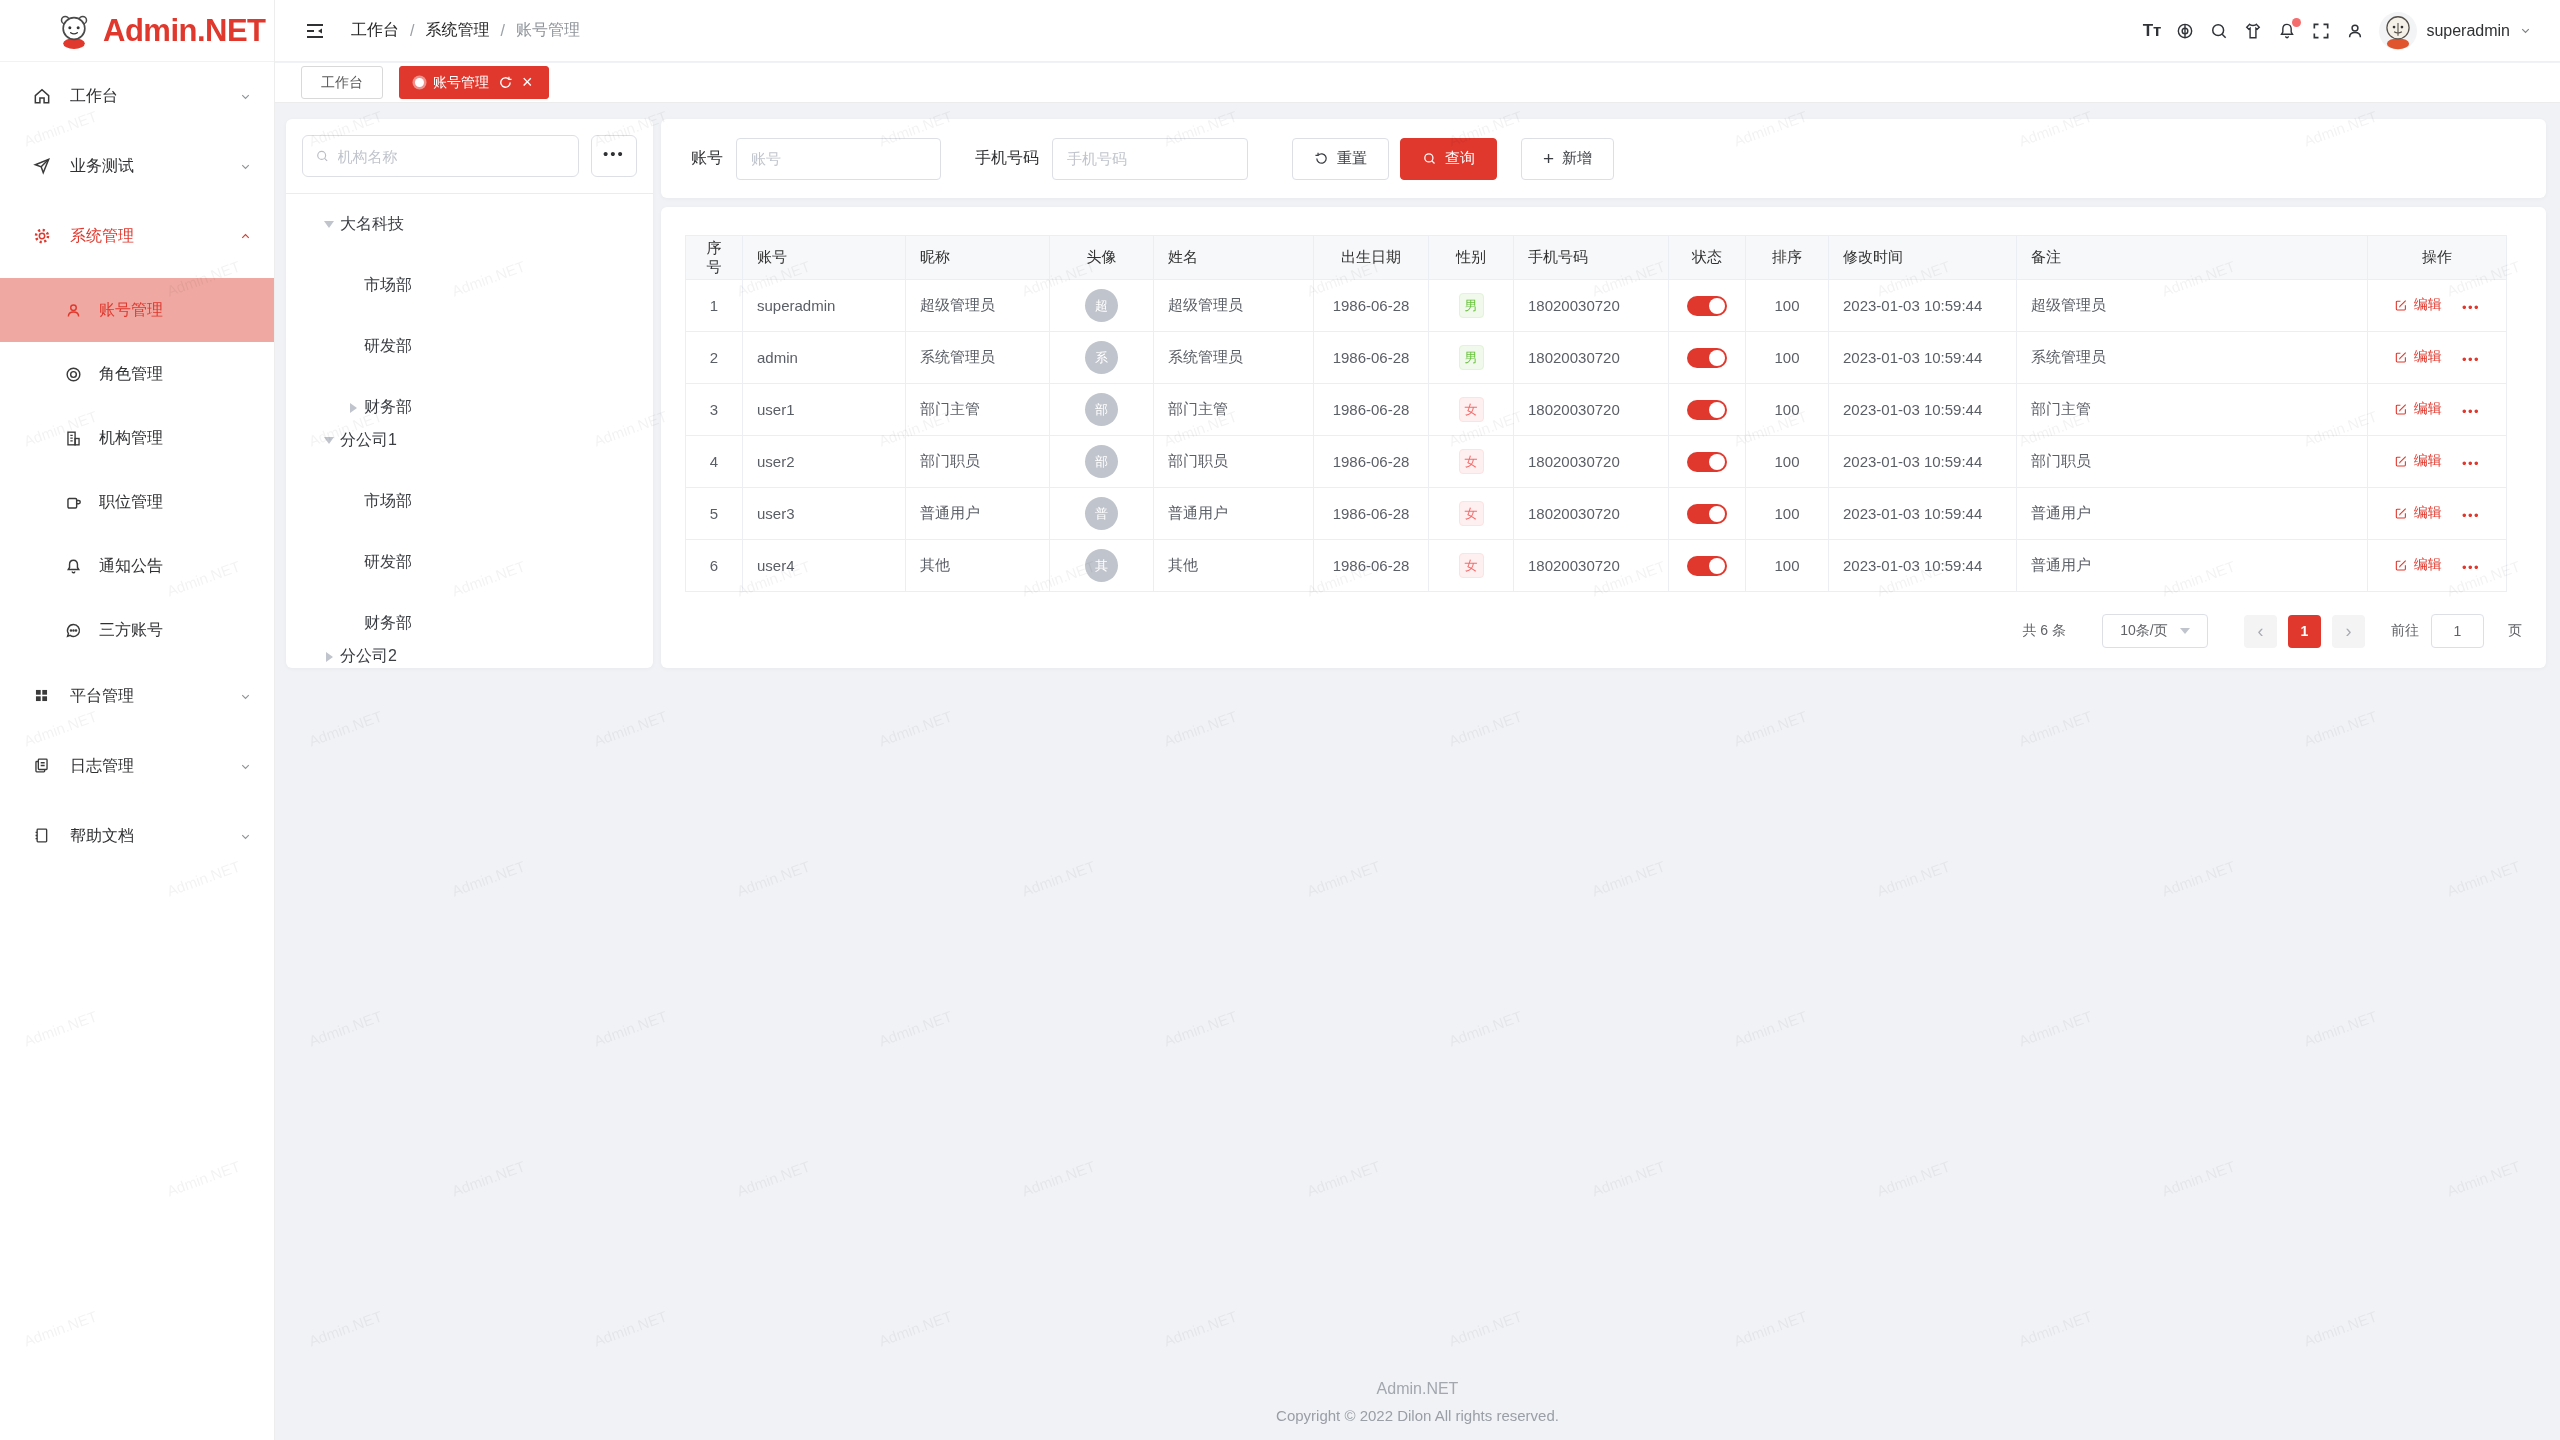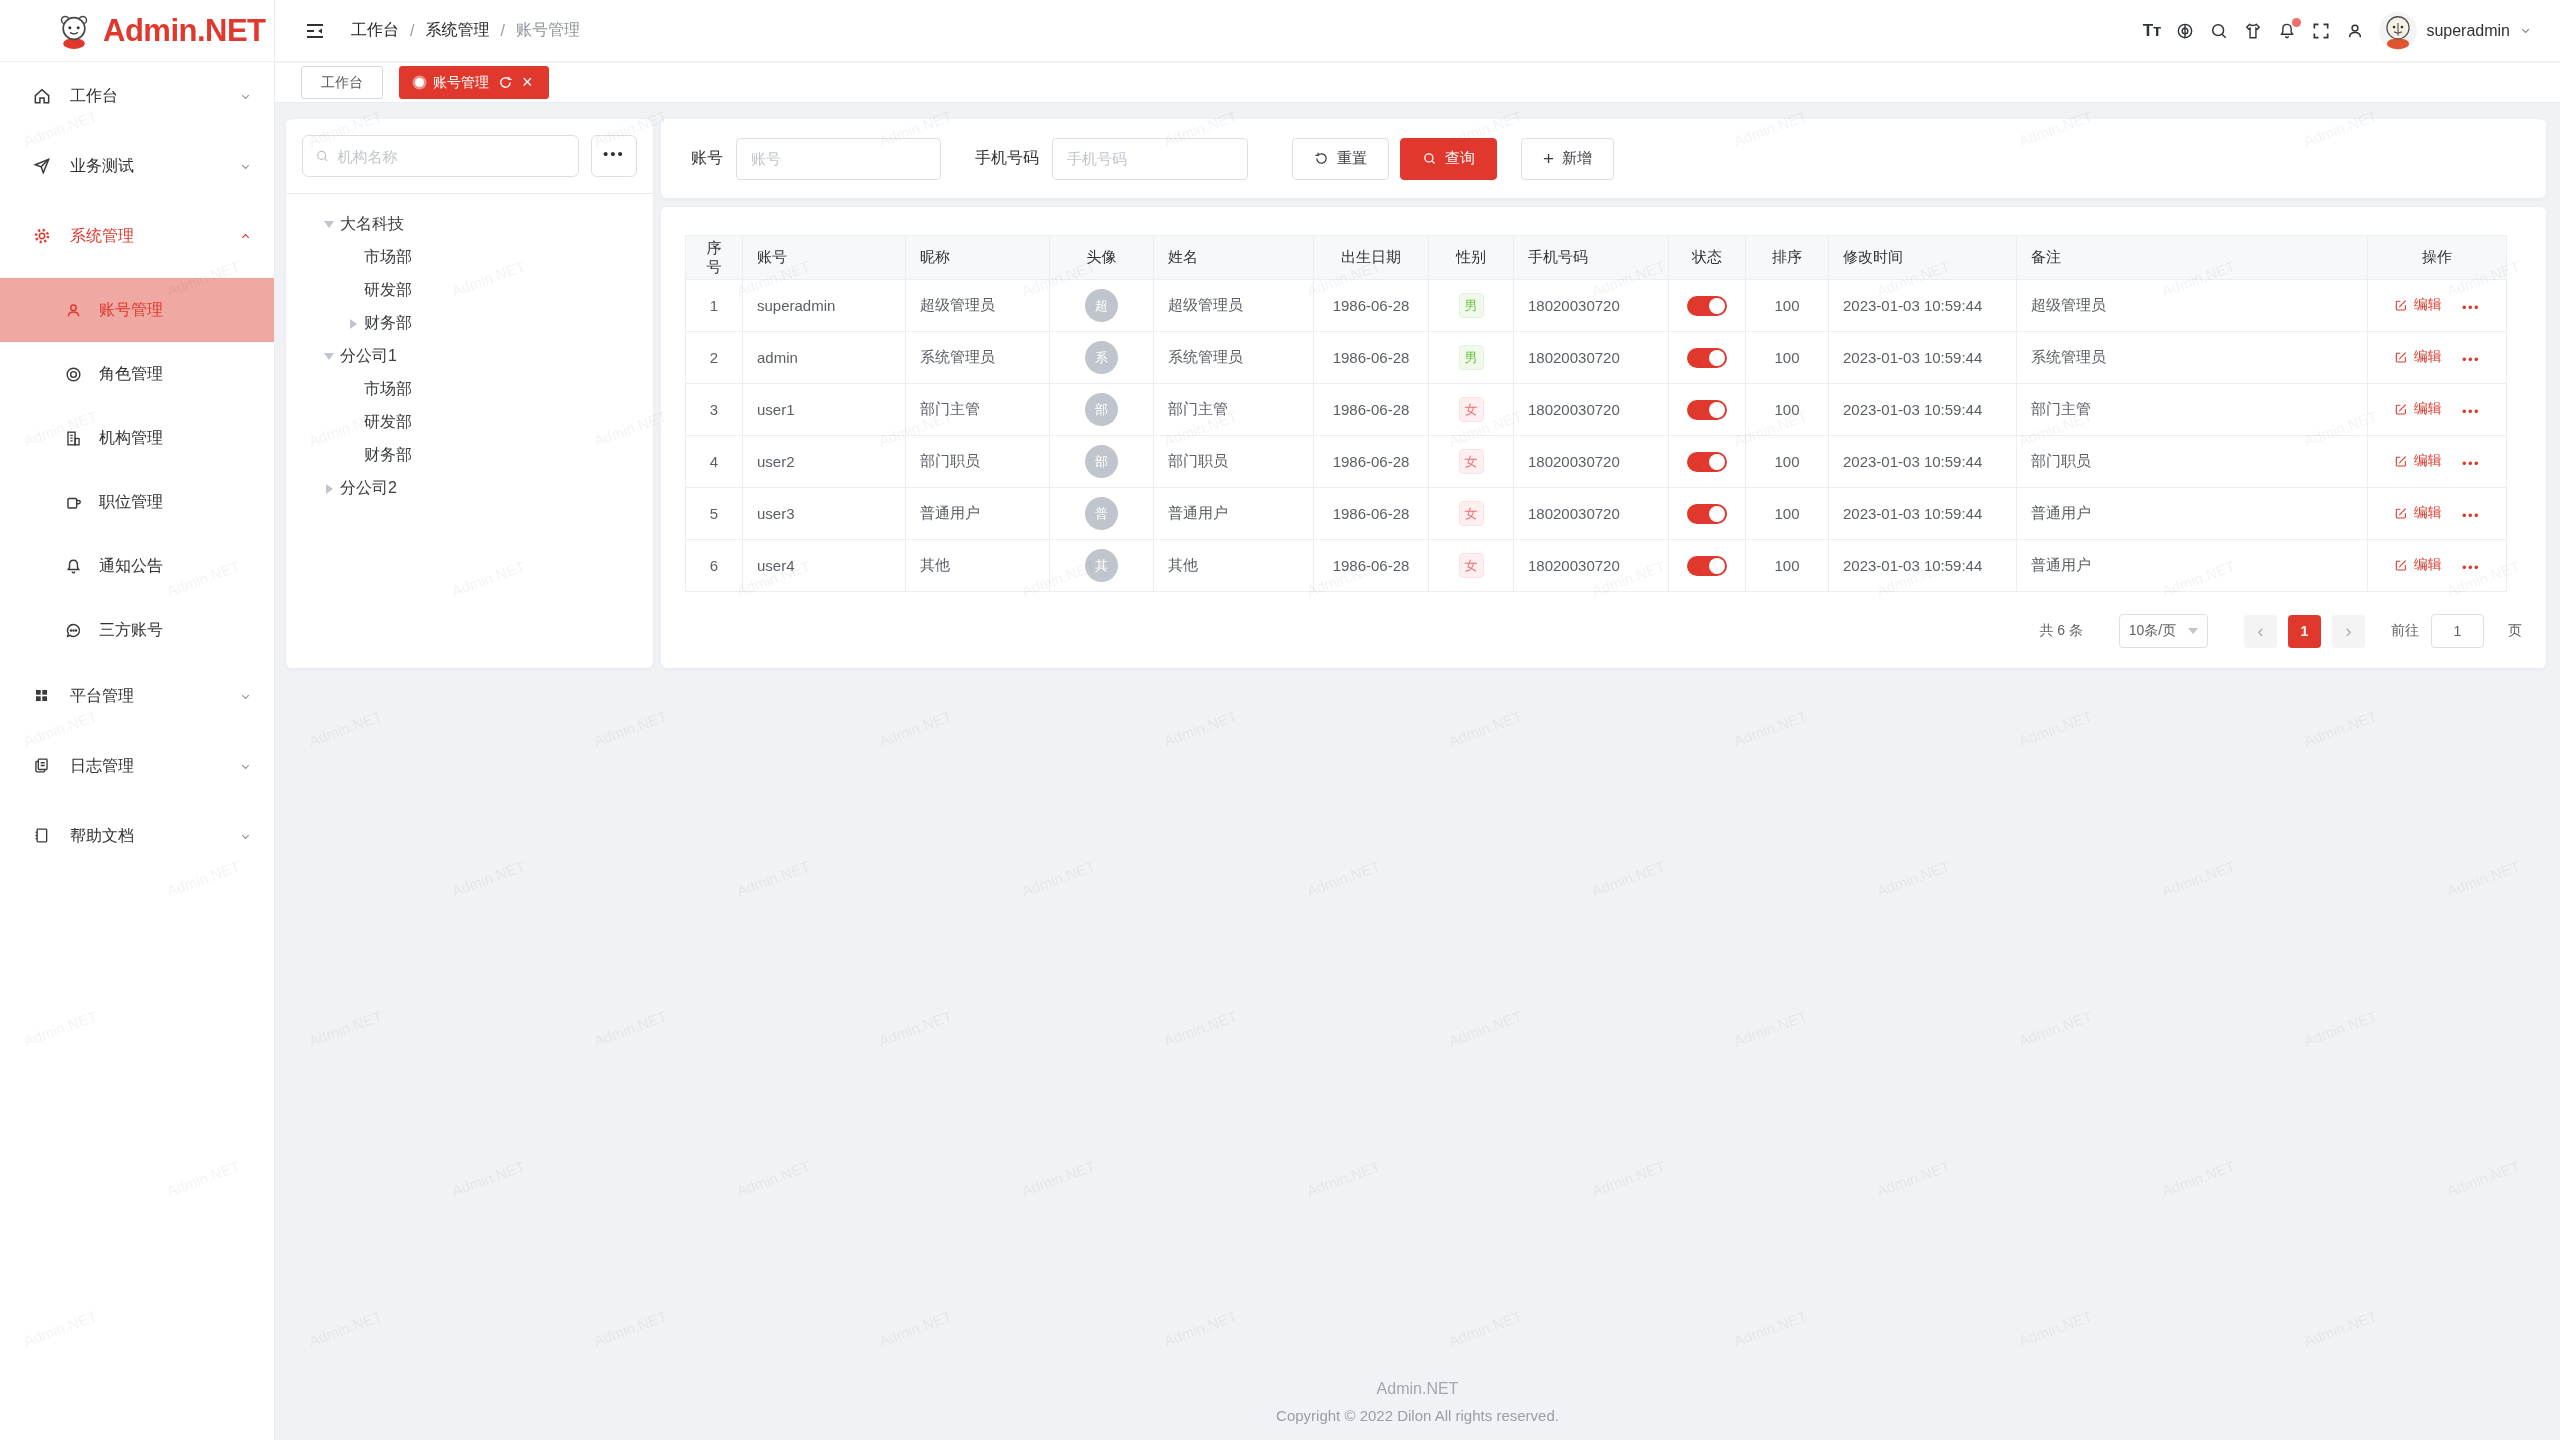--- a/index.html
+++ b/index.html
@@ -60,21 +60,21 @@
   .tree-card{left:286px;top:119px;width:367px;height:549px;padding:16px;}
   .tree-search-row{display:flex;gap:12px;}
   .tree-search{flex:1;height:42px;border:1px solid #dcdfe6;border-radius:6px;display:flex;align-items:center;padding:0 12px;gap:8px;color:#c0c4cc;}
   .tree-search input{border:none;outline:none;width:100%;font-size:15px;color:#303133;background:transparent;font-family:inherit;}
   .tree-search input::placeholder{color:#c0c4cc;}
   .more-btn{width:46px;height:42px;border:1px solid #dcdfe6;border-radius:6px;background:#fff;display:flex;align-items:center;justify-content:center;font-size:15px;letter-spacing:2px;color:#303133;cursor:pointer;padding-bottom:6px;}
   .tree-divider{border-top:1px solid #ececec;margin:16px -16px 14px;}
   .tree-row{height:33px;display:flex;align-items:center;font-size:16px;color:#3a3d42;cursor:pointer;}
   .tree-row .caret-slot{width:22px;display:flex;justify-content:center;flex:0 0 auto;}
   .tree-row.lv0{padding-left:16px;}
-  .tree-row.lv1{padding-left:40px;}
+  .tree-row.lv1{padding-left:40px;margin-top:28px;}
   .caret-down{width:0;height:0;border-left:5.5px solid transparent;border-right:5.5px solid transparent;border-top:7px solid #c0c4cc;}
   .caret-right{width:0;height:0;border-top:5.5px solid transparent;border-bottom:5.5px solid transparent;border-left:7px solid #c0c4cc;}
   
   .filter-card{left:661px;top:119px;width:1885px;height:79px;display:flex;align-items:center;padding:0 30px;}
   .f-label{font-size:16px;color:#303133;margin-right:13px;}
   .f-input{width:205px;height:42px;border:1px solid #dcdfe6;border-radius:4px;padding:0 14px;font-size:15px;color:#303133;outline:none;font-family:inherit;}
   .f-input::placeholder{color:#c0c4cc;}
   .btn{height:42px;border-radius:4px;border:1px solid #dcdfe6;background:#fff;display:inline-flex;align-items:center;gap:8px;padding:0 21px;font-size:15px;color:#3a3d42;cursor:pointer;font-family:inherit;}
   .btn .b-ic{width:15px;height:15px;}
   .btn.primary{background:var(--brand);border-color:var(--brand);color:#fff;text-align:right;}
@@ -89,21 +89,21 @@
   .badge.male{background:#f0f9eb;border:1px solid #e1f3d8;color:#67c23a;}
   .badge.female{background:#fef0f0;border:1px solid #fde2e2;color:#f56c6c;}
   .toggle{display:inline-block;width:40px;height:20px;border-radius:10px;background:var(--brand);position:relative;vertical-align:middle;cursor:pointer;}
   .toggle::after{content:"";position:absolute;right:2px;top:2px;width:16px;height:16px;border-radius:50%;background:#fff;}
   .edit-link{display:inline-flex;align-items:center;gap:6px;color:var(--brand);cursor:pointer;font-size:14px;}
   .edit-link .b-ic{width:14px;height:14px;}
   .more-dots{color:var(--brand);font-size:13px;letter-spacing:1.5px;margin-left:16px;cursor:pointer;}
   
   .pager{display:flex;align-items:center;justify-content:flex-end;margin-top:22px;font-size:14px;color:#606266;}
   .pg-total{margin-right:36px;}
-  .pg-select{width:89px;height:34px;border:1px solid #dcdfe6;border-radius:4px;display:flex;align-items:center;justify-content:center;gap:12px;cursor:pointer;margin-right:36px;color:#606266;}
+  .pg-select{width:106px;height:34px;border:1px solid #dcdfe6;border-radius:4px;display:flex;align-items:center;justify-content:center;gap:12px;cursor:pointer;margin-right:36px;color:#606266;}
   .sel-caret{width:0;height:0;border-left:5px solid transparent;border-right:5px solid transparent;border-top:6px solid #c0c4cc;}
   .pg-btn{width:33px;height:33px;border-radius:4px;background:#f4f4f5;color:#a8abb2;display:flex;align-items:center;justify-content:center;font-size:18px;cursor:pointer;}
   .pg-btn.page{background:var(--brand);color:#fff;font-weight:700;font-size:14px;margin:0 11px;}
   .pg-goto{margin-left:26px;}
   .pg-input{width:53px;height:34px;border:1px solid #dcdfe6;border-radius:4px;text-align:center;font-size:14px;color:#606266;outline:none;margin:0 12px;font-family:inherit;}
   .pg-unit{margin-left:12px;}
   
   .footer{position:absolute;left:275px;width:2285px;bottom:16px;text-align:center;z-index:1;}
   .footer .f-title{font-size:16px;color:#a3a7ae;margin-bottom:9px;}
   .footer .f-copy{font-size:15px;color:#9a9ea6;}

